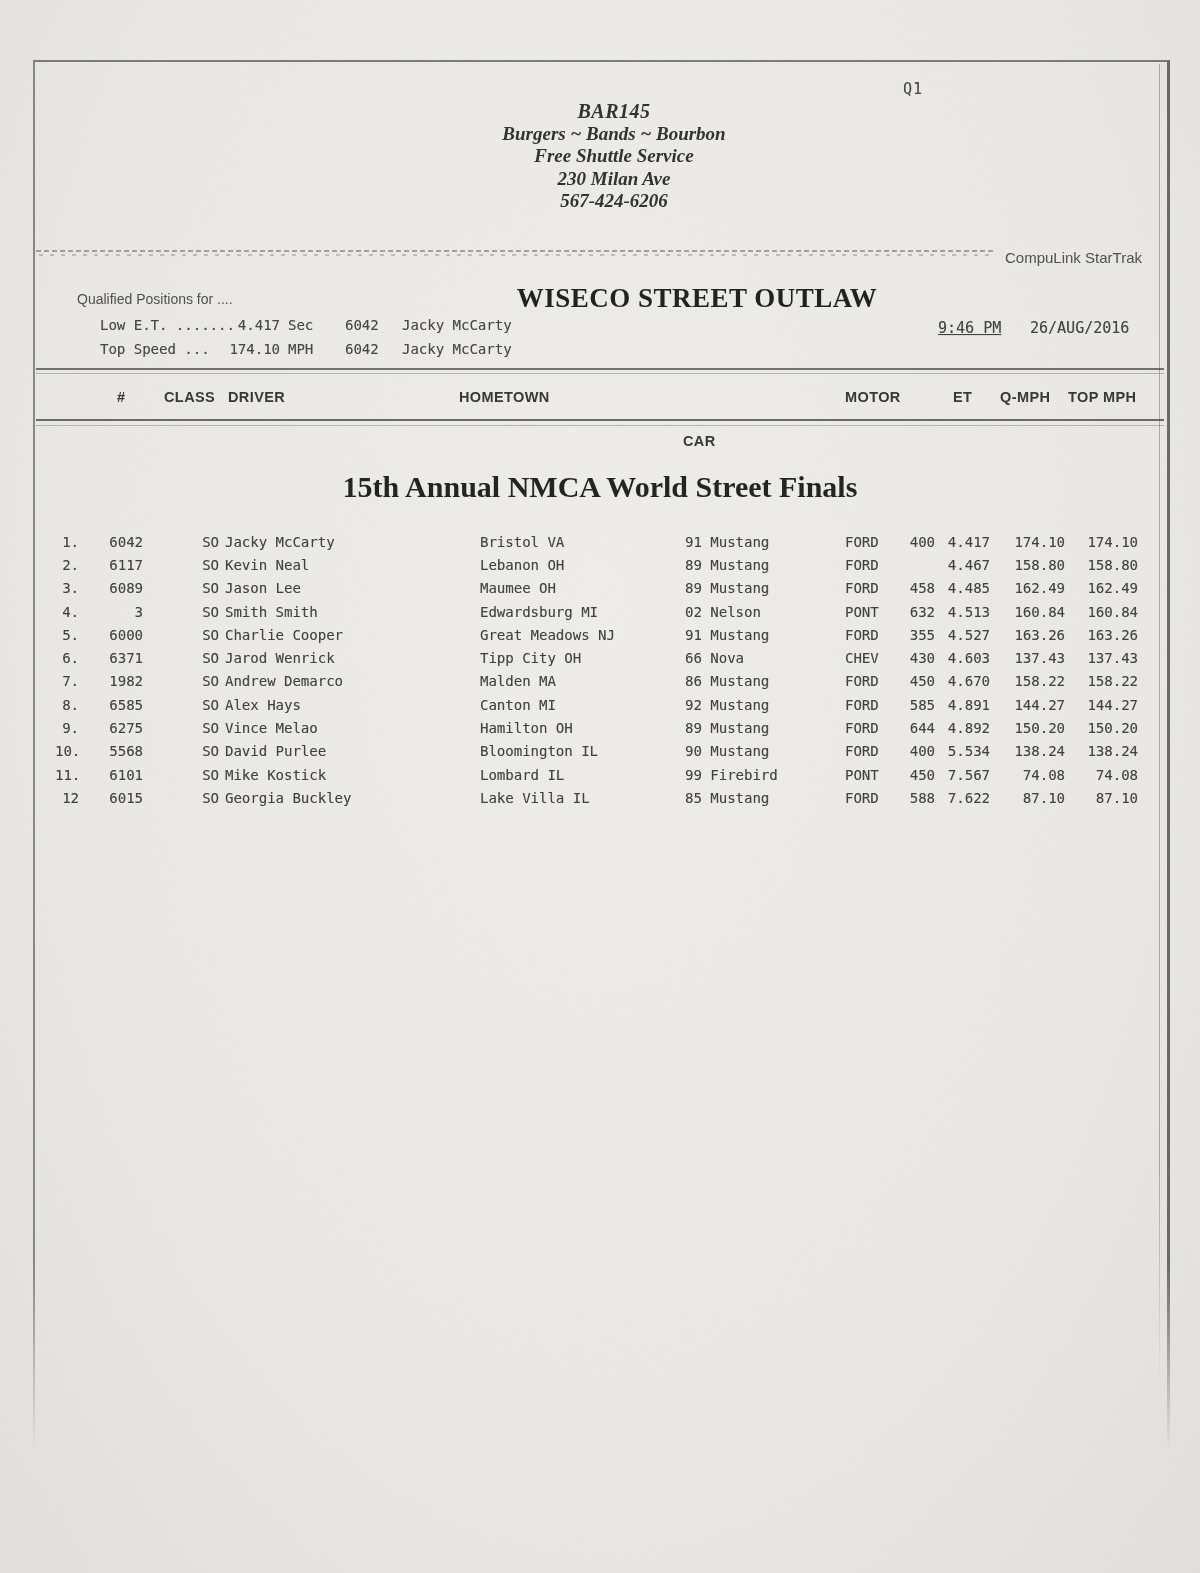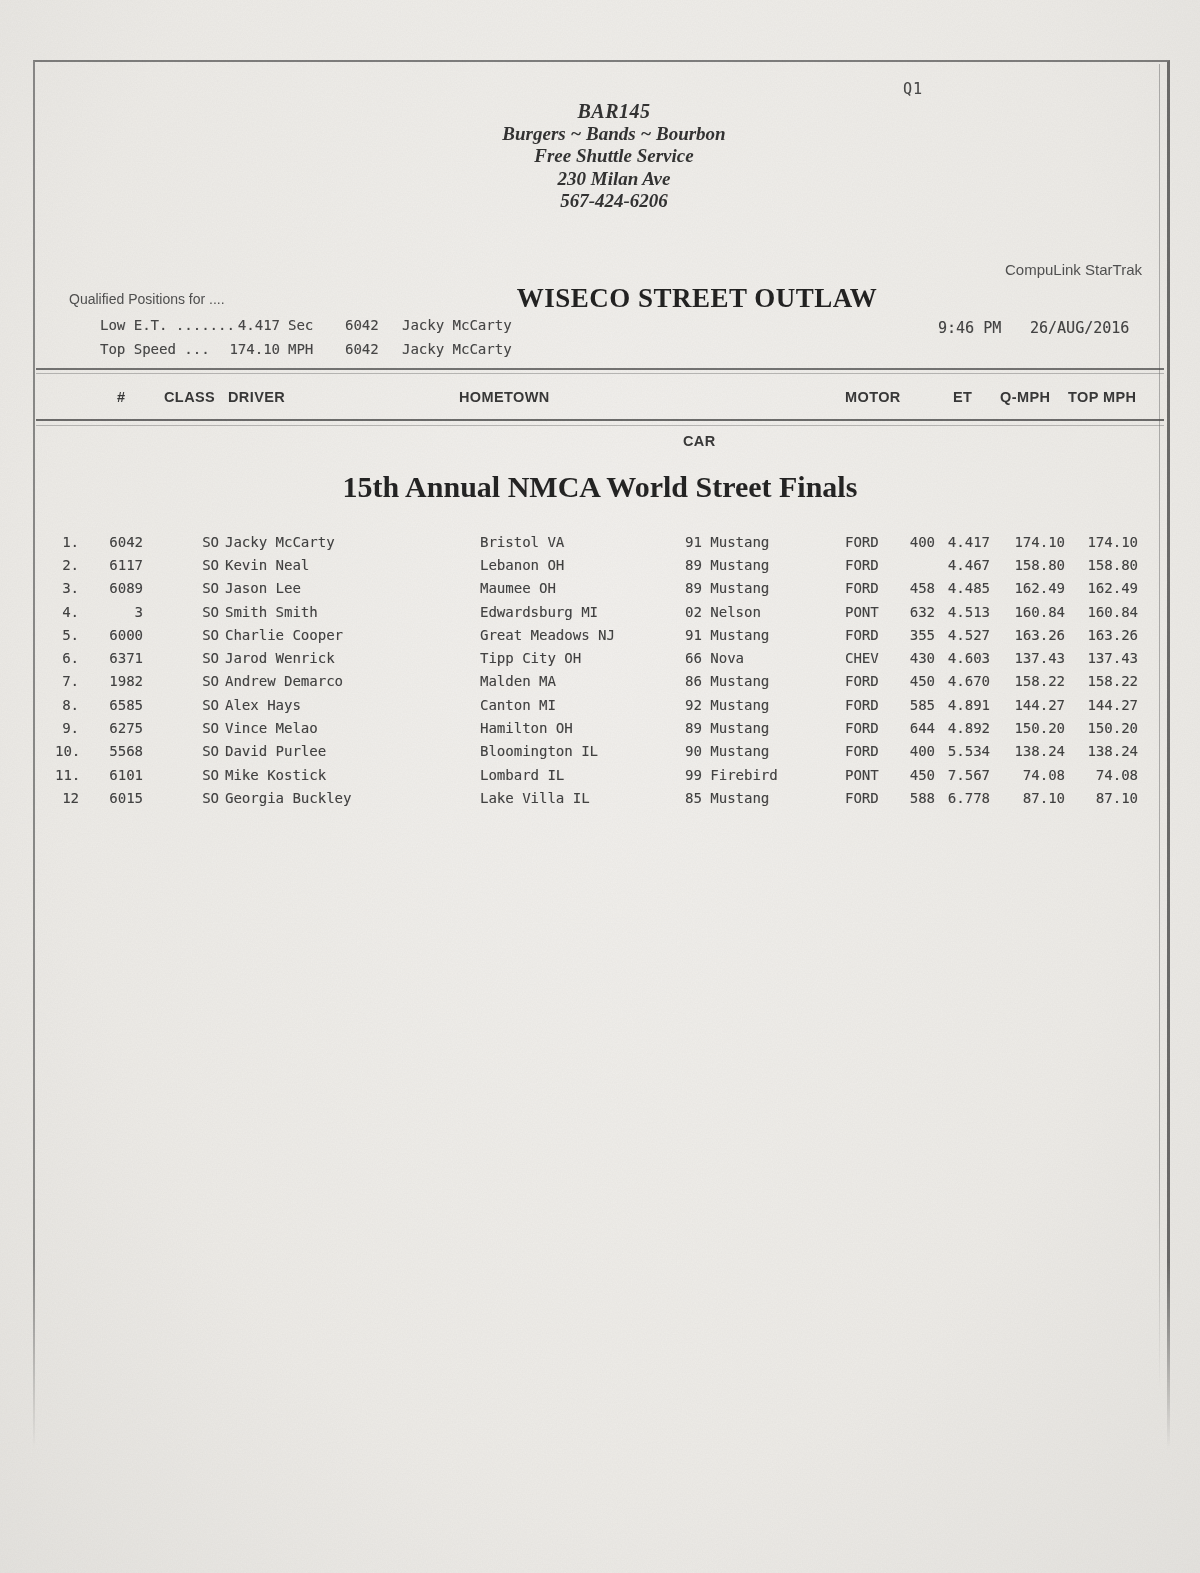--- a/index.html
+++ b/index.html
@@ -30,50 +30,50 @@
   
   .venue{
     left:0;right:0;top:100px;text-align:center;
     transform:translateX(14px);
     font-family:"Liberation Serif", serif;
     font-style:italic;font-weight:700;color:#2d2d2d;
     line-height:22.5px;font-size:19px;
   }
   .venue .name{font-size:20px;letter-spacing:.5px;}
   
-  .divider{left:36px;top:249px;width:1128px;display:flex;align-items:flex-end;gap:12px;flex-direction:column;}
+  .divider{left:36px;top:249px;width:1128px;display:flex;align-items:flex-start;gap:12px;}
   .divider .dashes{
     flex:1;height:7px;
     background:
       repeating-linear-gradient(90deg, rgba(95,95,95,.55) 0 5px, rgba(0,0,0,0) 5px 8px),
       repeating-linear-gradient(90deg, rgba(0,0,0,0) 0 3px, rgba(120,120,120,.4) 3px 7px, rgba(0,0,0,0) 7px 11px);
     background-size:100% 2px,100% 2px;
     background-position:0 1px,0 5px;
     background-repeat:repeat-x;
   }
   .divider .brand{
     font-family:"Liberation Sans", sans-serif;font-size:15px;color:#4c4c4c;
     white-space:nowrap;padding-right:22px;
   }
   
-  .qual-heading{left:69px;top:291px;font-family:"Liberation Sans", sans-serif;font-size:14px;color:#4b4b4b;}
+  .qual-heading{left:77px;top:291px;font-family:"Liberation Sans", sans-serif;font-size:14px;color:#4b4b4b;}
   .qline{font-size:14px;color:#424242;}
   .q-low{top:317px;}
   .q-top{top:341px;}
   .qlabel{left:100px;}
   .qvalue{left:196px;width:84px;text-align:right;display:inline-block;}
   .qunit{left:288px;}
   .qcar{left:345px;}
   .qdriver{left:402px;}
   .event-name{
     left:0;right:0;top:283px;text-align:center;transform:translateX(97px);
     font-family:"Liberation Serif", serif;font-weight:700;font-size:27px;
     letter-spacing:.5px;color:#1c1c1c;
   }
-  .q-time{left:938px;top:319px;font-size:15px;color:#3e3e3e;}
+  .q-time{left:938px;top:319px;font-size:15px;color:#3e3e3e;text-decoration:underline;}
   .q-date{left:1030px;top:319px;font-size:15px;color:#3e3e3e;}
   
   .rule{position:absolute;left:36px;width:1128px;pointer-events:none;}
   .rule-a{top:368px;height:2px;background:rgba(70,70,70,.75);}
   .rule-b{top:373px;height:1px;background:rgba(110,110,110,.45);}
   .rule-c{top:419px;height:2px;background:rgba(70,70,70,.8);}
   .rule-d{top:425px;height:1px;background:rgba(110,110,110,.45);}
   
   .cols{left:0;top:389px;width:1200px;height:20px;font-family:"Liberation Sans", sans-serif;
         font-weight:700;font-size:14.5px;letter-spacing:.4px;color:#333;}
@@ -331,21 +331,21 @@
 
   <div class="row print">
     <span class="c-pos">12</span>
     <span class="c-carnum">6015</span>
     <span class="c-class">SO</span>
     <span class="c-driver">Georgia Buckley</span>
     <span class="c-hometown">Lake Villa IL</span>
     <span class="c-car">85 Mustang</span>
     <span class="c-motor">FORD</span>
     <span class="c-ci">588</span>
-    <span class="c-et">6.778</span>
+    <span class="c-et">7.622</span>
     <span class="c-qmph">87.10</span>
     <span class="c-topmph">87.10</span>
   </div>
 </div>
 
 <svg class="noise" width="1200" height="1573" xmlns="http://www.w3.org/2000/svg">
   <filter id="grain">
     <feTurbulence type="fractalNoise" baseFrequency="0.8" numOctaves="2" seed="11" stitchTiles="stitch"></feTurbulence>
     <feColorMatrix type="matrix" values="0 0 0 0 0.35  0 0 0 0 0.34  0 0 0 0 0.32  0 0 0 0.16 0"></feColorMatrix>
   </filter>

